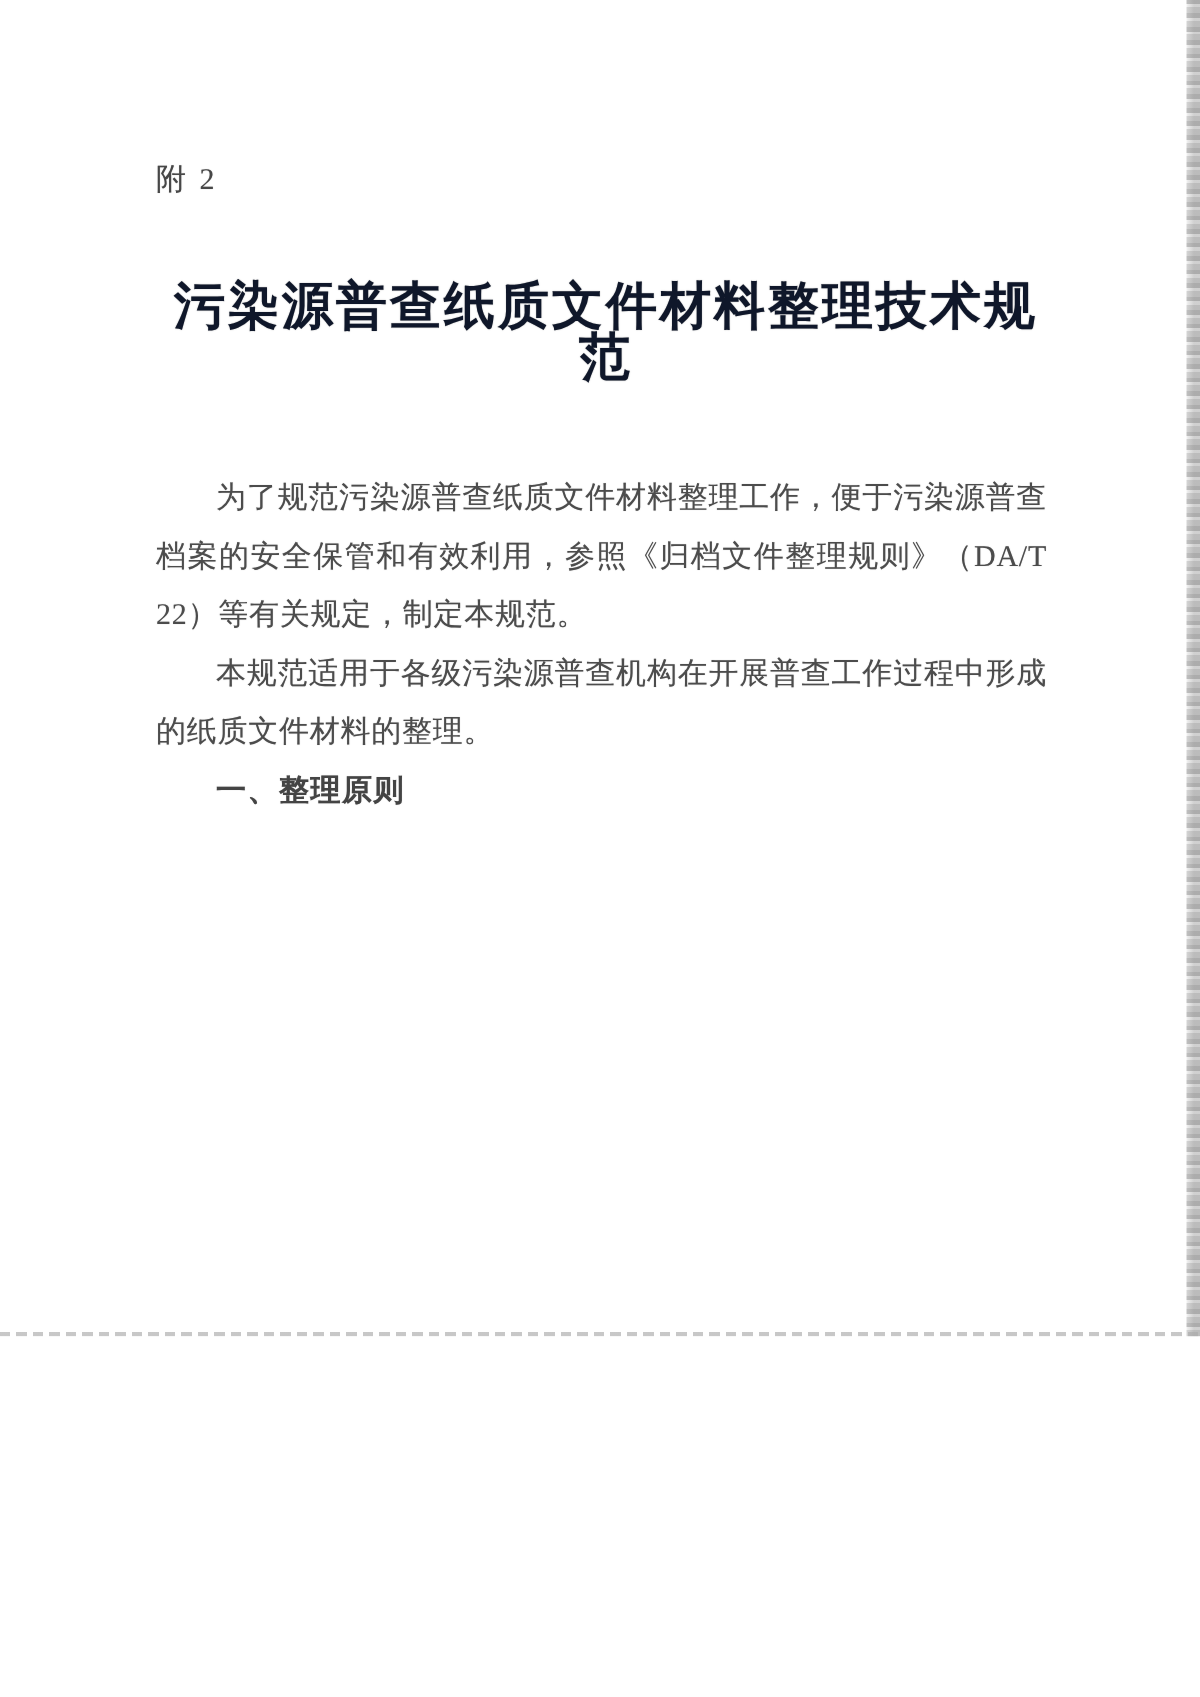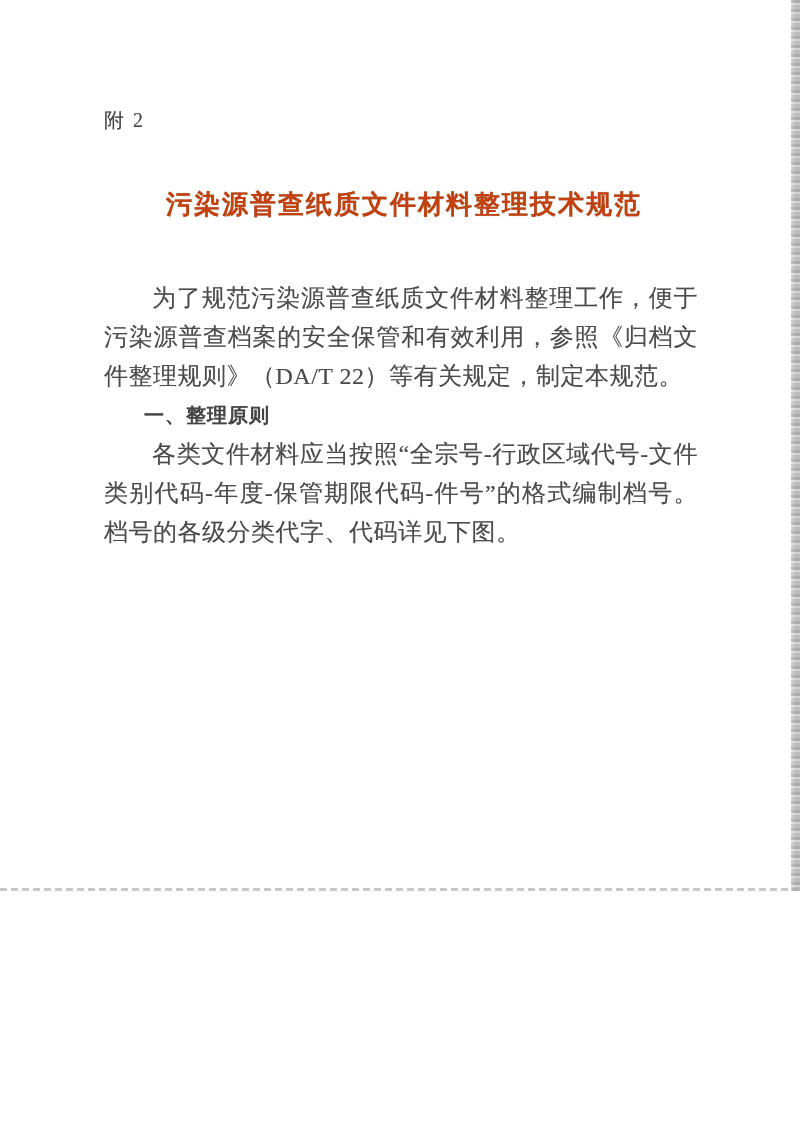--- a/index.html
+++ b/index.html
@@ -26,31 +26,31 @@
     margin-top: 106px;
     font-size: 20px;
     line-height: 28px;
     letter-spacing: 2px;
     color: #474747;
     text-shadow: 0 0 0.6px rgba(90,90,90,0.55);
   }
   .title {
     margin: 54px 0 0 6px;
     text-align: center;
-    font-size: 26px;
+    font-size: 34px;
     line-height: 34px;
     font-weight: bold;
     letter-spacing: 2px;
-    color: #c2410c;
+    color: #0f172a;
     font-family: "Liberation Serif", serif;
     text-shadow: 0 0 0.8px rgba(70,70,70,0.6);
   }
   .para {
     margin: 0;
-    font-size: 24px;
+    font-size: 20px;
     line-height: 39px;
     text-align: justify;
     text-indent: 2em;
     letter-spacing: 0.5px;
     color: #4c4c4c;
     text-shadow: 0 0 0.6px rgba(100,100,100,0.5);
   }
   .para.first {
     margin-top: 57px;
   }
@@ -111,27 +111,27 @@
 <body>
 
 <div class="page">
   <div class="content">
     <div class="attachment">附 2</div>
 
     <h1 class="title">污染源普查纸质文件材料整理技术规范</h1>
 
     <p class="para first">为了规范污染源普查纸质文件材料整理工作，便于污染源普查档案的安全保管和有效利用，参照《归档文件整理规则》（DA/T 22）等有关规定，制定本规范。</p>
 
+    <p class="para">本规范适用于各级污染源普查机构在开展普查工作过程中形成的纸质文件材料的整理。</p>
 
     <h2 class="heading">一、整理原则</h2>
 
 
 
 
-    <p class="para">各类文件材料应当按照“全宗号-行政区域代号-文件类别代码-年度-保管期限代码-件号”的格式编制档号。档号的各级分类代字、代码详见下图。</p>
   </div>
 
   <div class="footer">
     <span class="dash left">—</span>
     <span class="num">10</span>
     <span class="dash right">—</span>
   </div>
 
   <div class="scan-edge-right"></div>
   <div class="scan-edge-bottom"></div>

